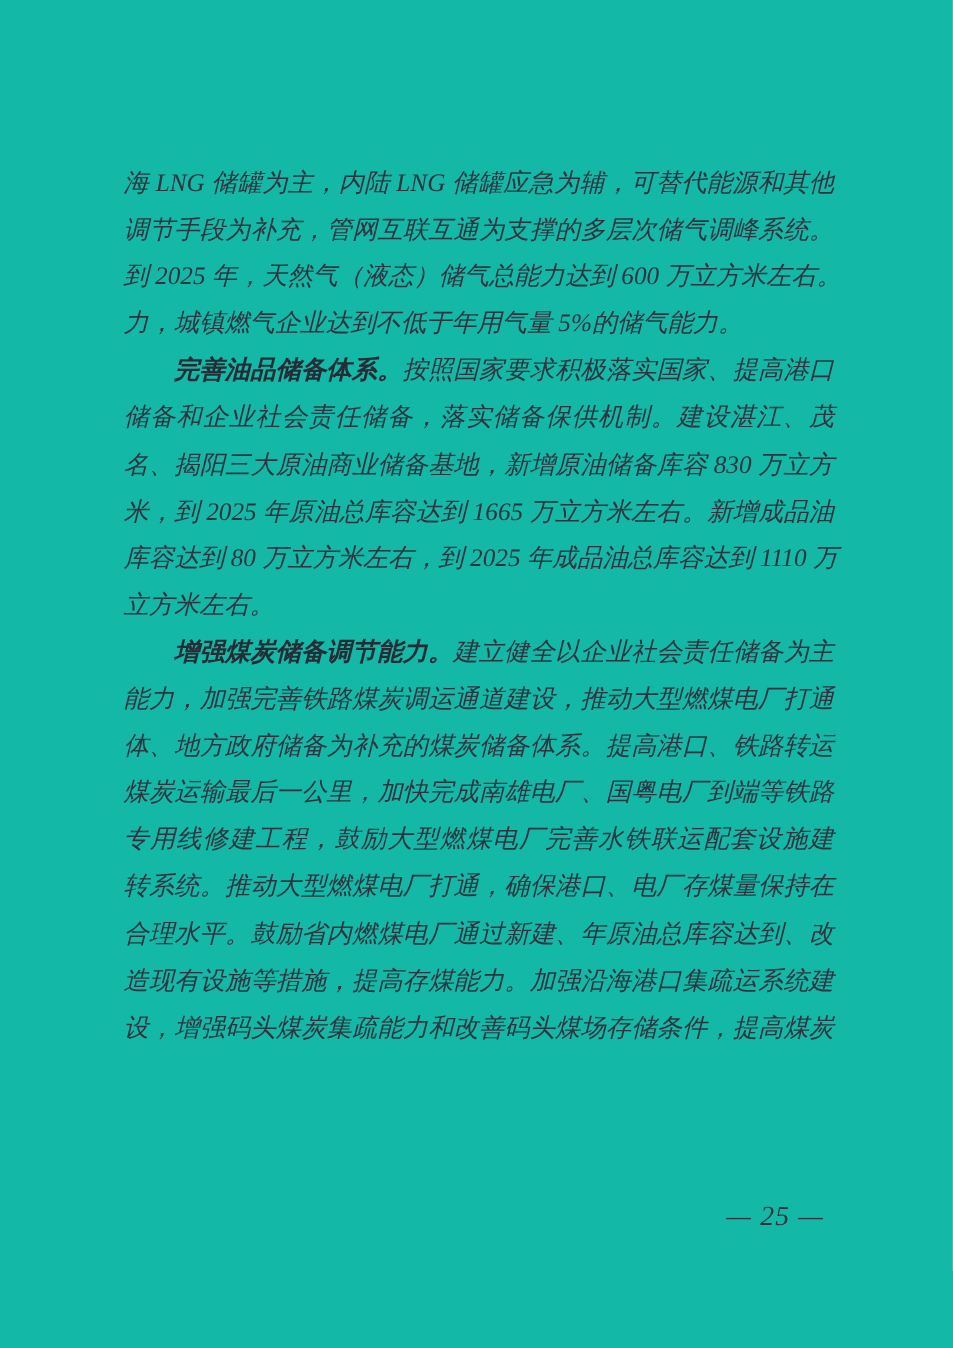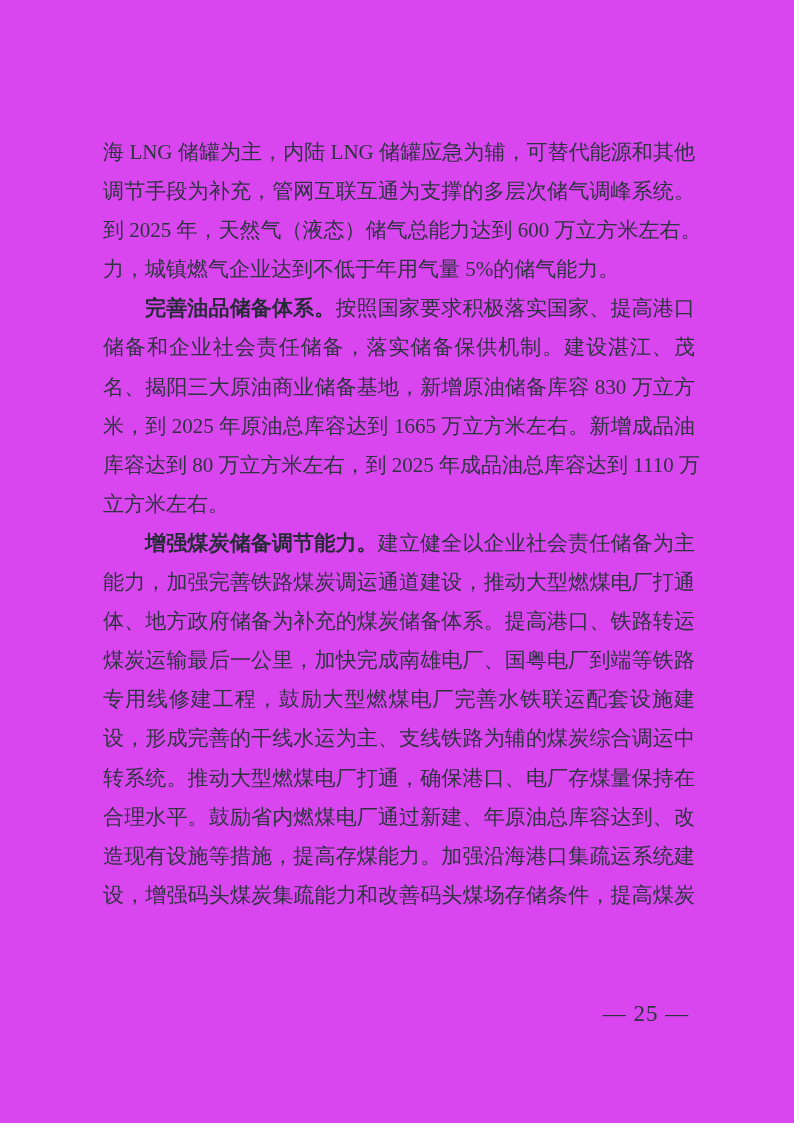--- a/index.html
+++ b/index.html
@@ -5,21 +5,21 @@
   html,body{margin:0;padding:0;}
   body{
     width:794px;height:1123px;
     background:#ffffff;
     position:relative;
     overflow:hidden;
     font-family:"Liberation Serif","DejaVu Serif",serif;
     color:#2e3540;
   }
   .page{
-    position:absolute;inset:0;background:#d946ef;
+    position:absolute;inset:0;background:#14b8a6;font-style:italic;
   }
   .textblock{
     position:absolute;
     left:103px;top:133px;width:592px;
     font-size:21px;
     line-height:39.1px;
     letter-spacing:0;
   }
   .tline{
     text-align:justify;
@@ -69,21 +69,20 @@
       <div class="tline">库容达到 80 万立方米左右，到 2025 年成品油总库容达到 1110 万</div>
       <div class="tline lastline">立方米左右。</div>
     </div>
 
     <div>
       <div class="tline indent"><span class="lead">增强煤炭储备调节能力。</span><span>建立健全以企业社会责任储备为主</span></div>
       <div class="tline">能力，加强完善铁路煤炭调运通道建设，推动大型燃煤电厂打通</div>
       <div class="tline">体、地方政府储备为补充的煤炭储备体系。提高港口、铁路转运</div>
       <div class="tline">煤炭运输最后一公里，加快完成南雄电厂、国粤电厂到端等铁路</div>
       <div class="tline">专用线修建工程，鼓励大型燃煤电厂完善水铁联运配套设施建</div>
-      <div class="tline">设，形成完善的干线水运为主、支线铁路为辅的煤炭综合调运中</div>
       <div class="tline">转系统。推动大型燃煤电厂打通，确保港口、电厂存煤量保持在</div>
       <div class="tline">合理水平。鼓励省内燃煤电厂通过新建、年原油总库容达到、改</div>
       <div class="tline">造现有设施等措施，提高存煤能力。加强沿海港口集疏运系统建</div>
       <div class="tline">设，增强码头煤炭集疏能力和改善码头煤场存储条件，提高煤炭</div>
     </div>
 
   </div>
 
   <div class="pagenum">— 25 —</div>
 

